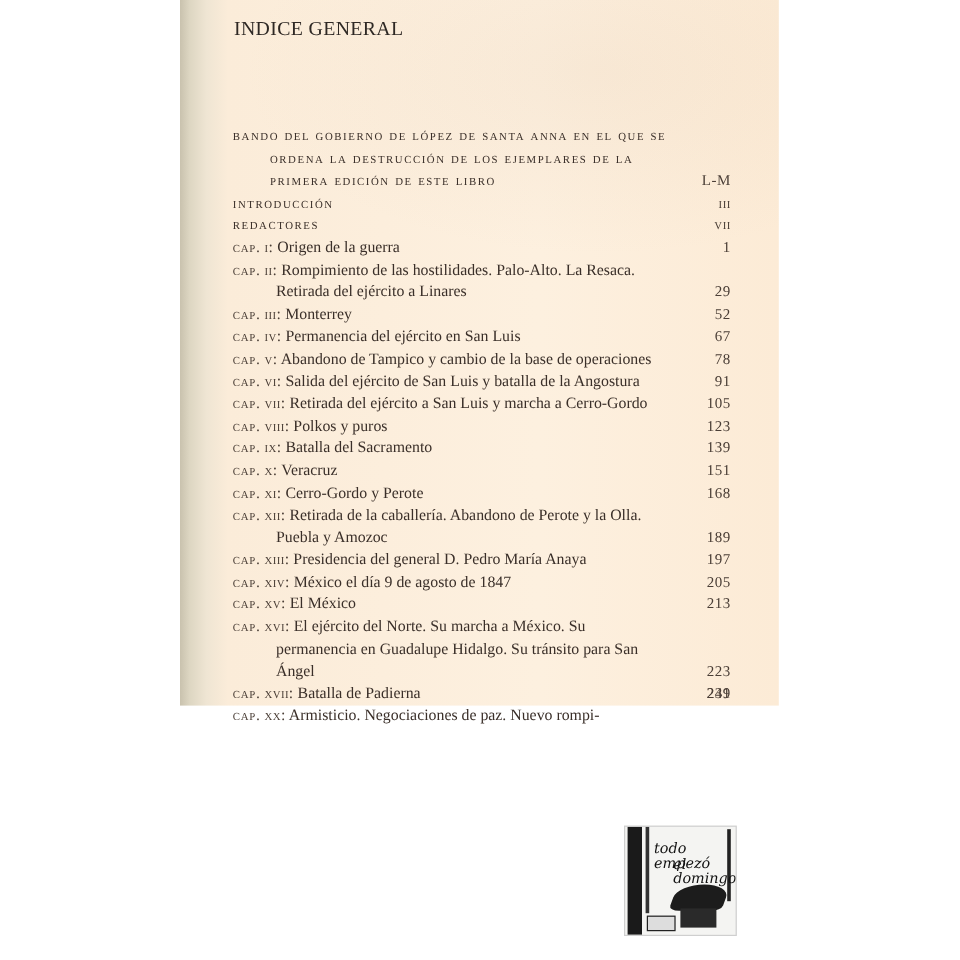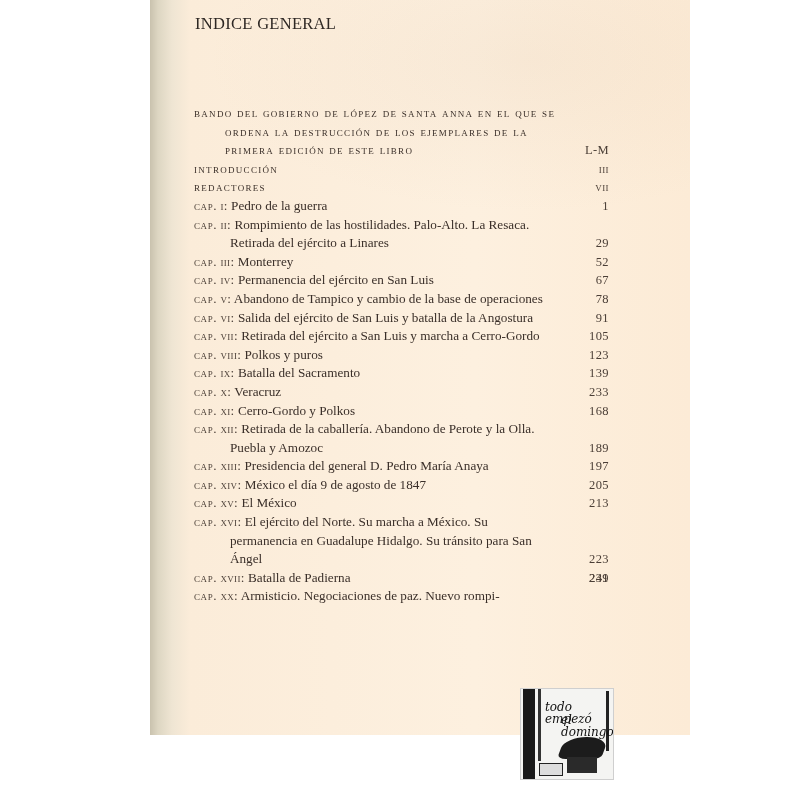--- a/index.html
+++ b/index.html
@@ -1,24 +1,23 @@
 <!DOCTYPE html>
 <html><head>
   <meta charset="utf-8">
   <style>
     html, body { margin: 0; padding: 0; }
     body {
       width: 800px; height: 800px; background: #ffffff; position: relative; overflow: hidden;
       font-family: "Liberation Serif", "DejaVu Serif", serif;
     }
     .page {
-      position: absolute; left: 150px; top: 0; width: 499px; height: 735px;
+      position: absolute; left: 150px; top: 0; width: 499px; height: 588px;
       background: linear-gradient(90deg, #c9c2ae 0px, #ddd6c2 8px, #efe5d3 22px, #fbecd9 40px, #fdf0df 60%, #fcebd6 100%);
       color: #3b302a;
-      padding-left: 41px;
     }
     .bleed {
       position: absolute; left: 0; top: 0; width: 100%; height: 240px;
       background: radial-gradient(ellipse at 70% 25%, rgba(210,180,150,0.12), rgba(0,0,0,0) 60%);
       pointer-events: none;
     }
     .title {
       position: absolute; left: 45px; top: 14px;
       font-size: 16.5px; letter-spacing: 0.3px; color: #2e2824;
     }
@@ -74,21 +73,21 @@
     <div class="entry front">
       <span class="txt">Introducción</span>
       <span class="page-num roman">III</span>
     </div>
     <div class="entry front">
       <span class="txt">Redactores</span>
       <span class="page-num roman">VII</span>
     </div>
 
     <div class="entry">
-        <span class="txt"><span class="cap">cap.</span> <span class="num">I:</span> <span>Pedro de la guerra</span></span>
+        <span class="txt"><span class="cap">cap.</span> <span class="num">I:</span> <span>Origen de la guerra</span></span>
         <span class="page-num">1</span>
       </div>
     <div class="entry">
         <span class="txt"><span class="cap">cap.</span> <span class="num">II:</span> <span>Rompimiento de las hostilidades. Palo-Alto. La Resaca. Retirada del ejército a Linares</span></span>
         <span class="page-num">29</span>
       </div>
     <div class="entry">
         <span class="txt"><span class="cap">cap.</span> <span class="num">III:</span> <span>Monterrey</span></span>
         <span class="page-num">52</span>
       </div>
@@ -111,24 +110,24 @@
     <div class="entry">
         <span class="txt"><span class="cap">cap.</span> <span class="num">VIII:</span> <span>Polkos y puros</span></span>
         <span class="page-num">123</span>
       </div>
     <div class="entry">
         <span class="txt"><span class="cap">cap.</span> <span class="num">IX:</span> <span>Batalla del Sacramento</span></span>
         <span class="page-num">139</span>
       </div>
     <div class="entry">
         <span class="txt"><span class="cap">cap.</span> <span class="num">X:</span> <span>Veracruz</span></span>
-        <span class="page-num">233</span>
+        <span class="page-num">151</span>
       </div>
     <div class="entry">
-        <span class="txt"><span class="cap">cap.</span> <span class="num">XI:</span> <span>Cerro-Gordo y Polkos</span></span>
+        <span class="txt"><span class="cap">cap.</span> <span class="num">XI:</span> <span>Cerro-Gordo y Perote</span></span>
         <span class="page-num">168</span>
       </div>
     <div class="entry">
         <span class="txt"><span class="cap">cap.</span> <span class="num">XII:</span> <span>Retirada de la caballería. Abandono de Perote y la Olla. Puebla y Amozoc</span></span>
         <span class="page-num">189</span>
       </div>
     <div class="entry">
         <span class="txt"><span class="cap">cap.</span> <span class="num">XIII:</span> <span>Presidencia del general D. Pedro María Anaya</span></span>
         <span class="page-num">197</span>
       </div>

